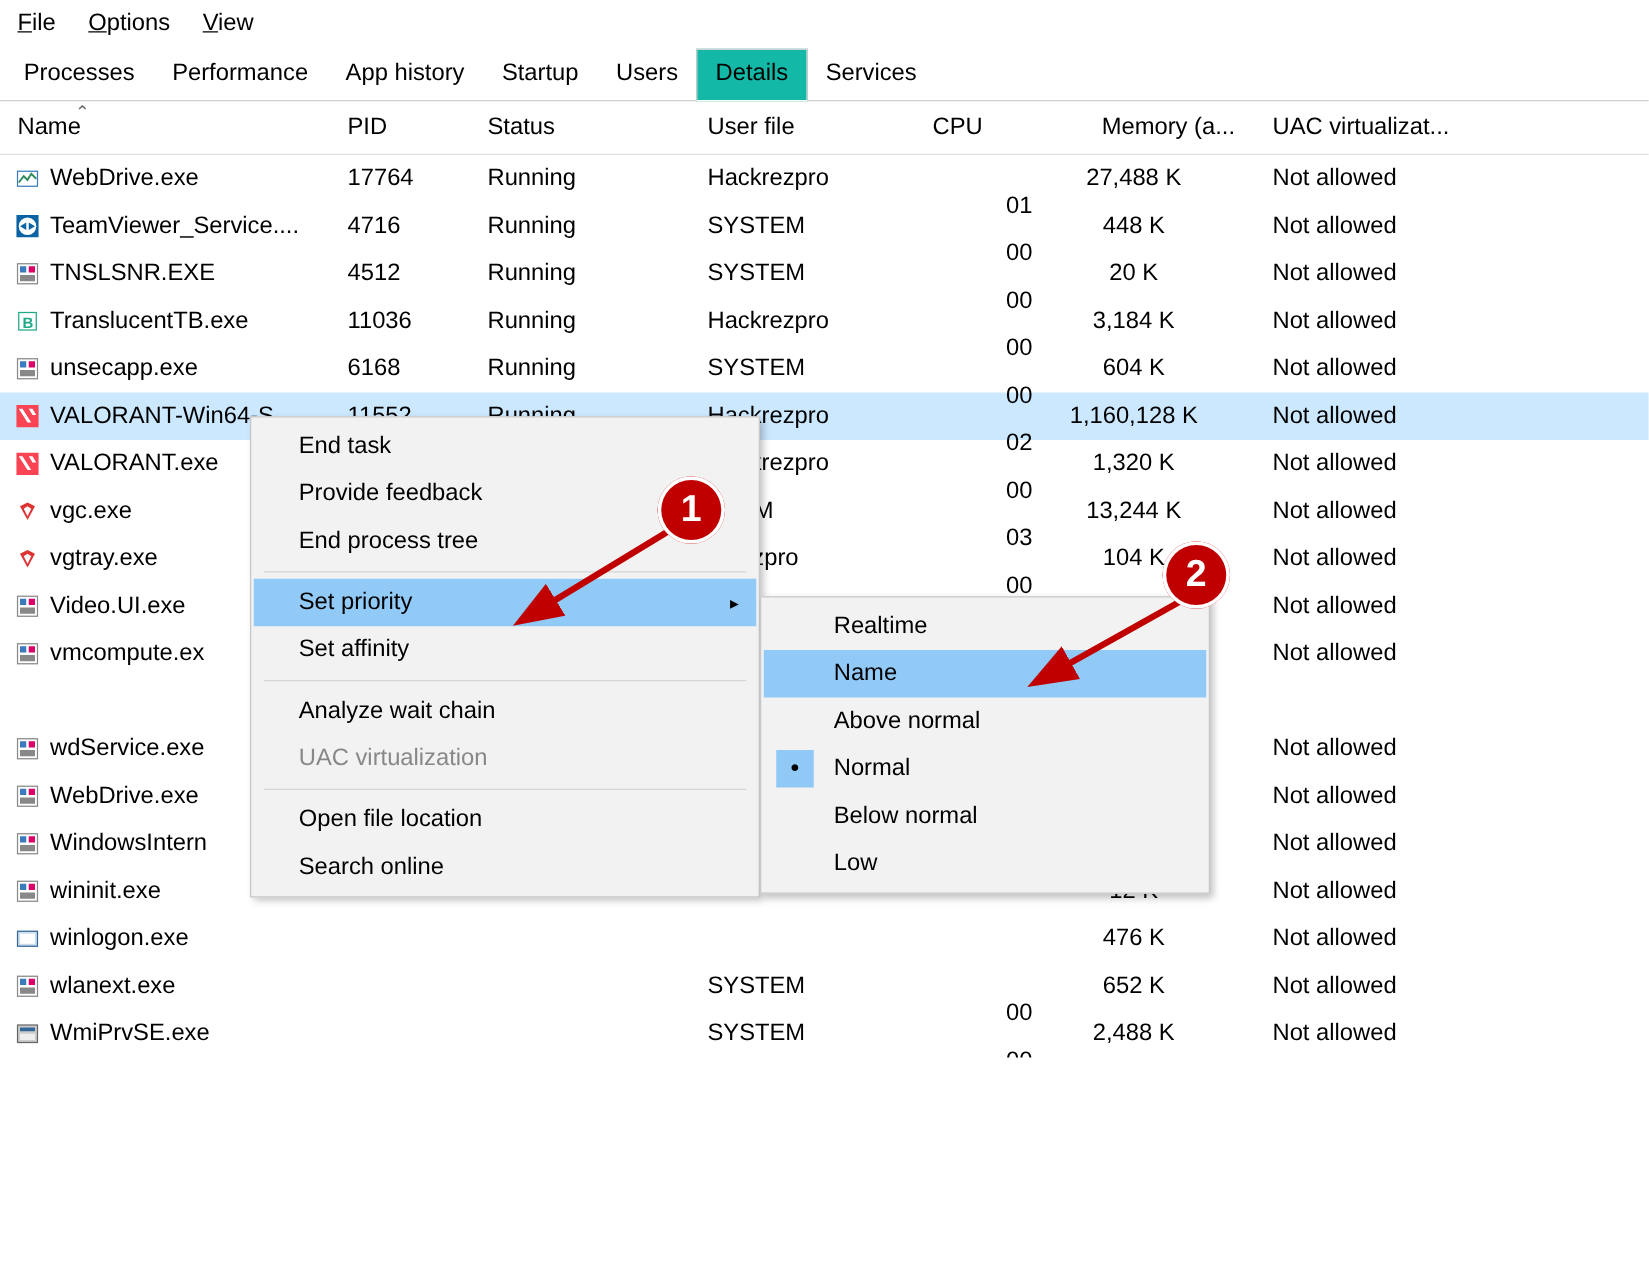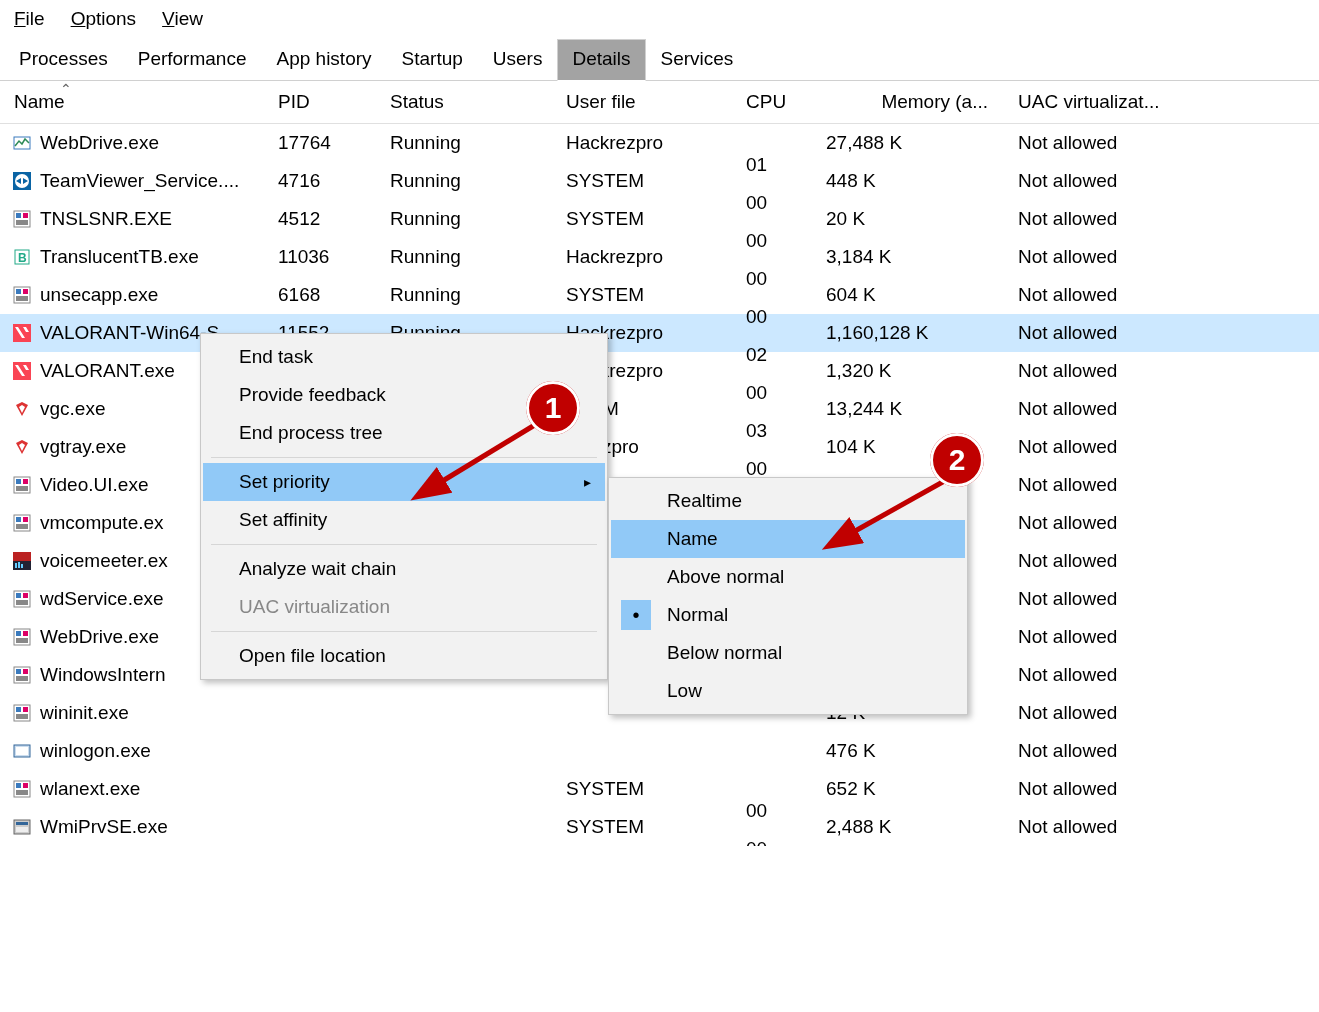--- a/index.html
+++ b/index.html
@@ -2,41 +2,41 @@
 <html><head>
 <meta charset="utf-8">
 <style>
   * { box-sizing: border-box; margin: 0; padding: 0; }
   body { font-family: "Segoe UI", Tahoma, sans-serif; font-size: 19px; color: #000; background: #fff; width:1319px; }
   .menubar { display:flex; gap:26px; padding:8px 14px; }
   .menubar .menuitem { cursor:default; }
   .menubar .menuitem .ul { text-decoration: underline; }
   .tabs { display:flex; border-bottom:1px solid #d0d0d0; padding-left:4px; }
   .tab { padding:8px 14px 10px 14px; border:1px solid transparent; border-bottom:none; cursor:default; position:relative; top:1px; }
-  .tab.active { border:1px solid #d0d0d0; border-bottom:1px solid #fff; background:#a3a3a3; }
+  .tab.active { border:1px solid #d0d0d0; border-bottom:1px solid #fff; background:#14b8a6; }
   .content { position:relative; }
   .columns { display:flex; border-bottom:1px solid #e0e0e0; padding:10px 0 10px 10px; }
   .col-name { width:268px; padding-left:4px; position:relative;}
   .sort-caret { position:absolute; top:-10px; left:50px; font-size:14px; color:#666;}
   .col-pid { width:112px; }
   .col-status { width:176px; }
   .col-user { width:180px; }
   .col-cpu { width:80px; }
   .col-mem { width:180px; text-align:right; padding-right:18px; }
   .col-uac { flex:1; padding-left:12px; }
   .row { display:flex; align-items:center; padding:3px 0 3px 10px; height:38px; }
   .row.selected { background:#cce8ff; }
   .icon-cell { width:24px; height:22px; display:inline-flex; align-items:center; justify-content:center; margin-right:6px; flex-shrink:0;}
   .name-cell { width:268px; display:flex; align-items:center; overflow:hidden; white-space:nowrap;}
   .val { white-space:nowrap; overflow:hidden; }
   .pid-cell { width:112px; }
   .status-cell { width:176px; }
   .user-cell { width:180px; }
-  .cpu-cell { width:80px; text-align:left;margin-top:44px; }
-  .mem-cell { width:180px; text-align:left; padding-right:18px; }
+  .cpu-cell { width:80px; text-align:right;margin-top:44px; }
+  .mem-cell { width:180px; text-align:center; padding-right:18px; }
   .uac-cell { flex:1; padding-left:12px; }
 
   
   .ctxmenu { position:absolute; background:#f2f2f2; border:1px solid #c8c8c8; box-shadow:3px 3px 6px rgba(0,0,0,.25); padding:4px 2px; }
   .ctxmenu .sep { height:1px; background:#d6d6d6; margin:5px 8px; }
   .ctxitem { padding:8px 20px 8px 36px; white-space:nowrap; position:relative; cursor:default;}
   .ctxitem.hover { background:#91c9f7; }
   .ctxitem.disabled { color:#888; }
   .ctxitem .arrow { position:absolute; right:14px; top:50%; transform:translateY(-50%); font-size:14px;}
   .submenu .ctxitem { padding-left:56px; padding-right:100px;}
@@ -271,32 +271,20 @@
           <span>vmcompute.ex</span>
         </div>
         <div class="pid-cell val"></div>
         <div class="status-cell val"></div>
         <div class="user-cell val"></div>
         <div class="cpu-cell val"></div>
         <div class="mem-cell val">36 K</div>
         <div class="uac-cell val">Not allowed</div>
       </div>
       <div class="row">
-        <div class="name-cell val">
-          <span class="icon-cell">
-            <svg class="ico" viewBox="0 0 18 18">
-              <rect width="18" height="9" fill="#b22"></rect>
-              <rect y="9" width="18" height="9" fill="#223"></rect>
-              <rect x="2" y="11" width="2" height="5" fill="#6cf"></rect>
-              <rect x="5" y="10" width="2" height="6" fill="#6cf"></rect>
-              <rect x="8" y="12" width="2" height="4" fill="#6cf"></rect>
-            </svg>
-          </span>
-          <span>voicemeeter.ex</span>
-        </div>
         <div class="pid-cell val"></div>
         <div class="status-cell val"></div>
         <div class="user-cell val"></div>
         <div class="cpu-cell val"></div>
         <div class="mem-cell val">500 K</div>
         <div class="uac-cell val">Not allowed</div>
       </div>
       <div class="row">
         <div class="name-cell val">
           <span class="icon-cell">
@@ -434,20 +422,21 @@
       <div class="ctxitem">Provide feedback</div>
       <div class="ctxitem">End process tree</div>
       <div class="sep"></div>
       <div class="ctxitem hover">Set priority<span class="arrow">▸</span></div>
       <div class="ctxitem">Set affinity</div>
       <div class="sep"></div>
       <div class="ctxitem">Analyze wait chain</div>
       <div class="ctxitem disabled">UAC virtualization</div>
       <div class="sep"></div>
       <div class="ctxitem">Open file location</div>
+      <div class="ctxitem">Search online</div>
     </div>
 
   <div class="ctxmenu submenu" id="submenu" style="left:608px; top:396px; width:360px;">
       <div class="ctxitem"><span>Realtime</span></div>
       <div class="ctxitem hover"><span>Name</span></div>
       <div class="ctxitem"><span>Above normal</span></div>
       <div class="ctxitem"><span class="check-dot">•</span><span>Normal</span></div>
       <div class="ctxitem"><span>Below normal</span></div>
       <div class="ctxitem"><span>Low</span></div>
     </div>

